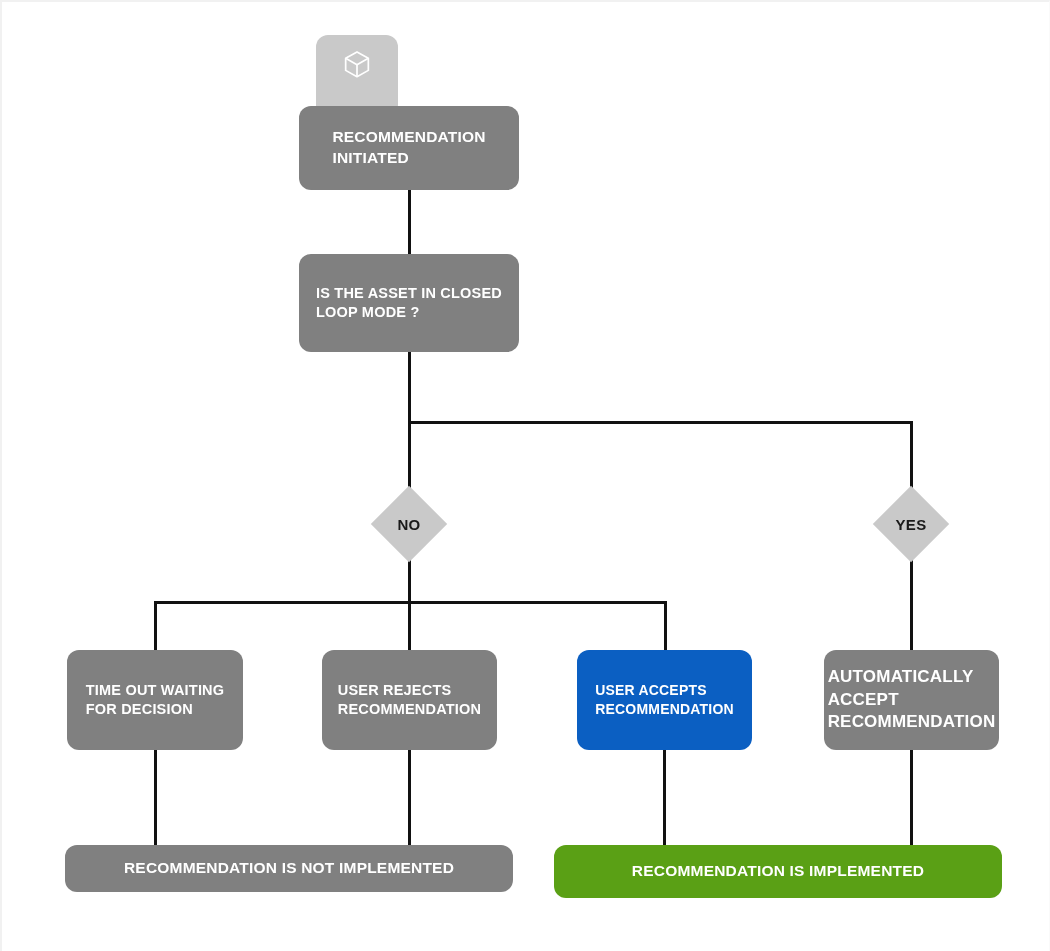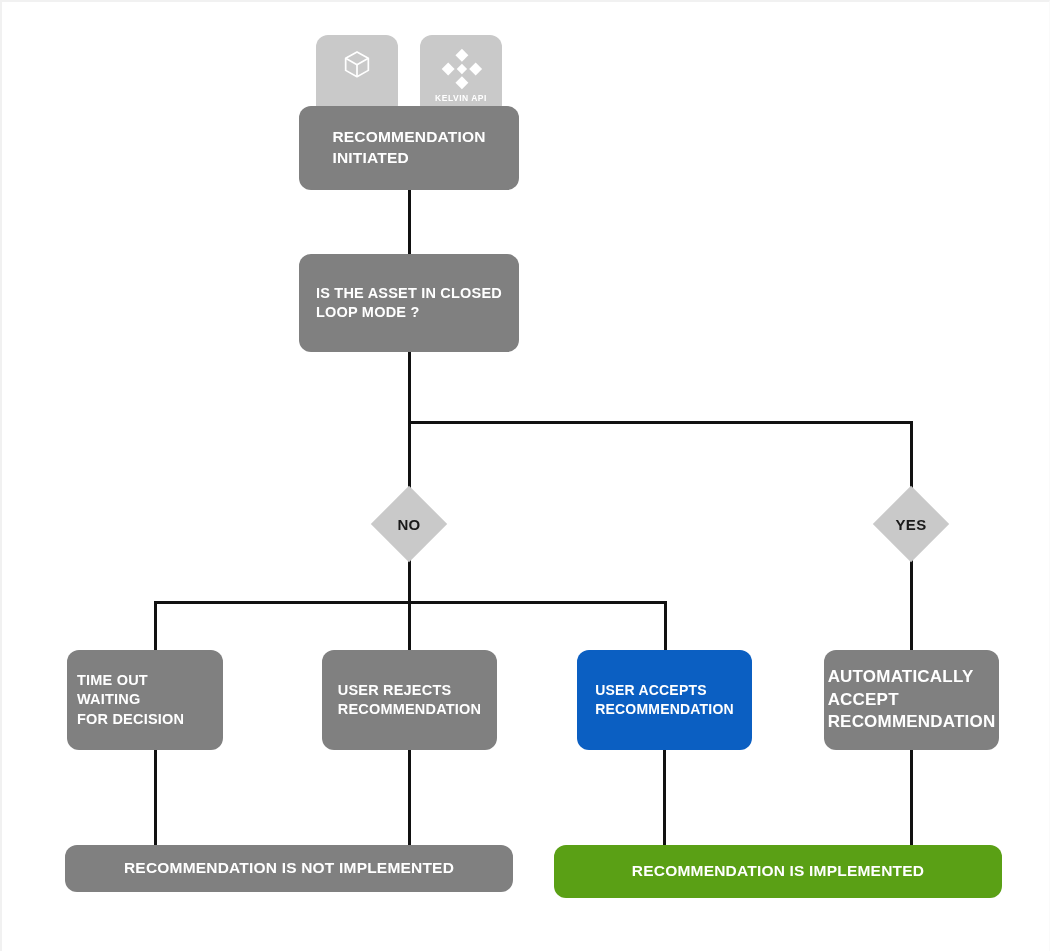--- a/index.html
+++ b/index.html
@@ -118,32 +118,20 @@
 
   <div class="tile" style="left:314px;top:33px;gap:24px;">
     <svg class="glyph" viewBox="0 0 48 48">
       <polygon points="24,7 40,16 40,33 24,42 8,33 8,16" fill="none" stroke="#ffffff" stroke-width="2.4" stroke-linejoin="round"></polygon>
       <polyline points="8,16 24,25 40,16" fill="none" stroke="#ffffff" stroke-width="2.4" stroke-linejoin="round"></polyline>
       <line x1="24" y1="25" x2="24" y2="42" stroke="#ffffff" stroke-width="2.4"></line>
     </svg>
     <span class="tlabel">KELVIN APP</span>
   </div>
 
-  <div class="tile" style="left:418px;top:33px;">
-    <svg class="glyph" viewBox="0 0 48 48">
-      <g fill="#ffffff">
-        <rect x="20" y="4" width="10" height="10" transform="rotate(45 25 9)"></rect>
-        <rect x="5" y="19" width="10" height="10" transform="rotate(45 10 24)"></rect>
-        <rect x="35" y="19" width="10" height="10" transform="rotate(45 40 24)"></rect>
-        <rect x="20" y="34" width="10" height="10" transform="rotate(45 25 39)"></rect>
-        <rect x="21" y="20" width="8" height="8" transform="rotate(45 25 24)"></rect>
-      </g>
-    </svg>
-    <span class="tlabel">KELVIN API</span>
-  </div>
 
   <div class="node gray" style="left:297px;top:104px;width:220px;height:84px;font-size:15.5px;">
     <span class="txt">
       <span>RECOMMENDATION</span><br>
       <span>INITIATED</span>
     </span>
   </div>
 
   <div class="node gray" style="left:297px;top:252px;width:220px;height:98px;font-size:14.5px;">
     <span class="txt">
@@ -151,21 +139,21 @@
       <span>LOOP MODE ?</span>
     </span>
   </div>
 
   <div class="diamond" style="left:380px;top:495px;"></div>
   <div class="diamond-label" style="left:367px;top:510px;">NO</div>
 
   <div class="diamond" style="left:882px;top:495px;"></div>
   <div class="diamond-label" style="left:869px;top:510px;">YES</div>
 
-  <div class="node gray" style="left:65px;top:648px;width:156px;height:100px;font-size:14.5px;">
+  <div class="node gray" style="left:65px;top:648px;width:176px;height:100px;font-size:14.5px;">
     <span class="txt">
       <span>TIME OUT WAITING</span><br>
       <span>FOR DECISION</span>
     </span>
   </div>
 
   <div class="node gray" style="left:320px;top:648px;width:175px;height:100px;font-size:14.5px;">
     <span class="txt">
       <span>USER REJECTS</span><br>
       <span>RECOMMENDATION</span>

